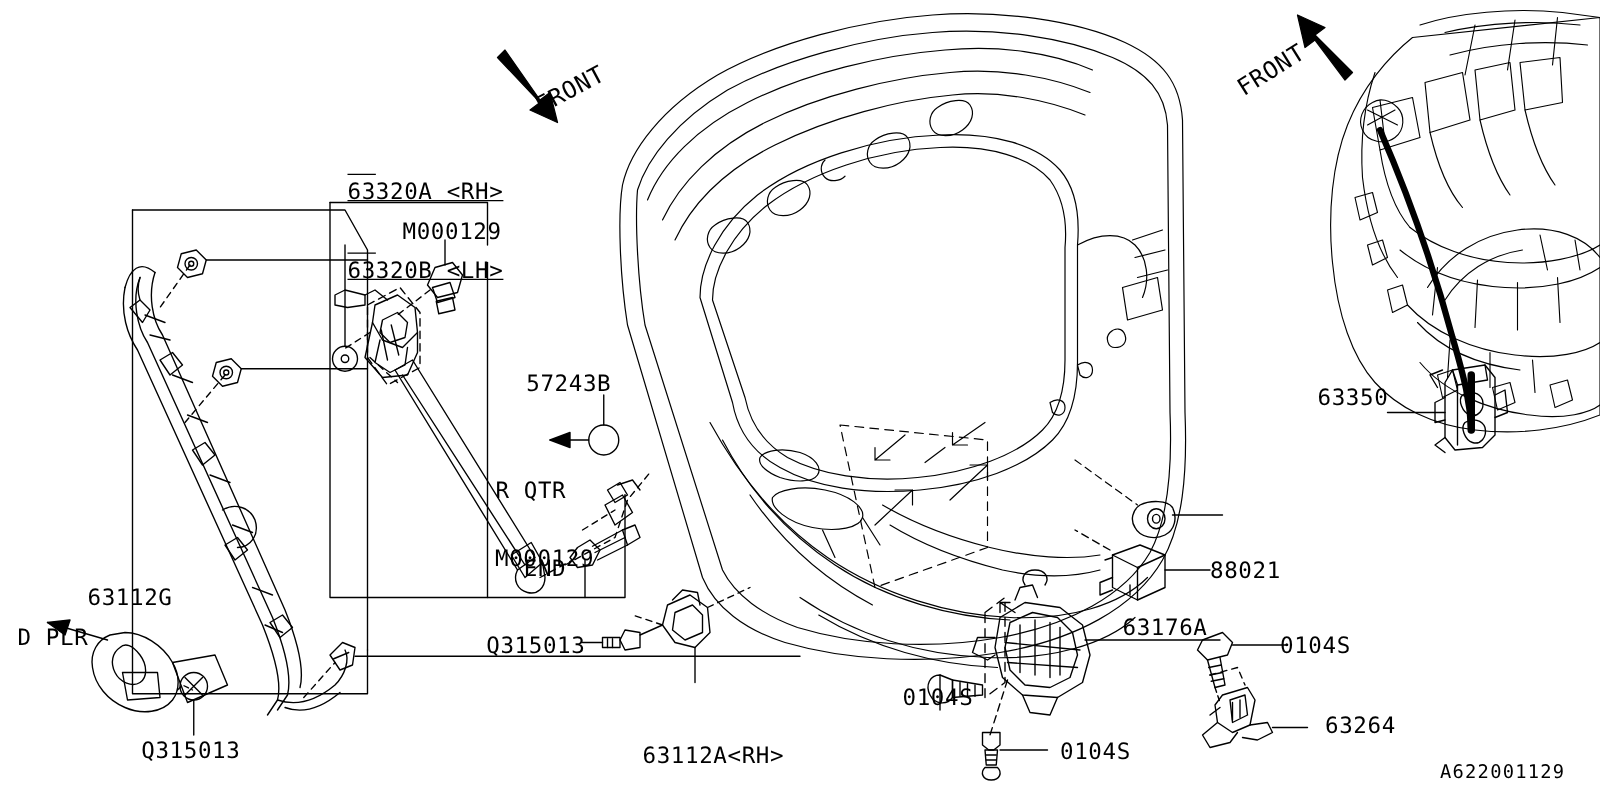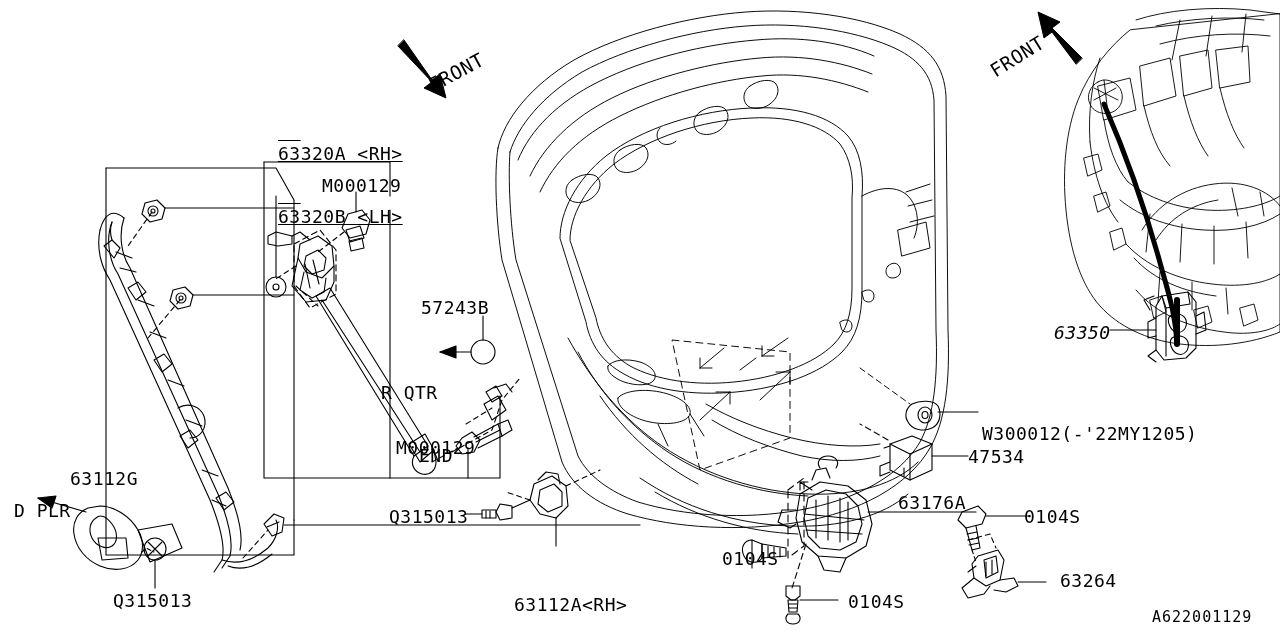--- a/index.html
+++ b/index.html
@@ -346,55 +346,54 @@
   <div>63320A &lt;RH&gt;</div>
   <div>63320B &lt;LH&gt;</div>
 </div>
 
 <div class="lbl" style="left:322px;top:175px;">M000129</div>
 
 <div class="lbl" style="left:396px;top:437px;">M000129</div>
 
 <div class="lbl" style="left:421px;top:297px;">57243B</div>
 
-<div class="lbl" style="left:381px;top:340px;">
+<div class="lbl" style="left:381px;top:340px;text-align:right;">
   <div>R QTR</div>
   <div style="padding-left:38px;">END</div>
 </div>
 
 <div class="lbl" style="left:14px;top:500px;">D PLR</div>
 
 <div class="lbl" style="left:70px;top:468px;">63112G</div>
 
 <div class="lbl" style="left:113px;top:590px;">Q315013</div>
 
 <div class="lbl" style="left:389px;top:506px;">Q315013</div>
 
 <div class="lbl" style="left:514px;top:552px;">
   <div>63112A&lt;RH&gt;</div>
   
 </div>
 
 <div class="lbl" style="left:982px;top:381px;">
-  <div>W300012(-'22MY1205)</div>
-</div>
-
-<div class="lbl" style="left:968px;top:446px;">47534</div>
+</div>
+
+<div class="lbl" style="left:968px;top:446px;">88021</div>
 
 <div class="lbl" style="left:898px;top:492px;">63176A</div>
 
 <div class="lbl" style="left:1024px;top:506px;">0104S</div>
 
 <div class="lbl" style="left:722px;top:548px;">0104S</div>
 
 <div class="lbl" style="left:848px;top:591px;">0104S</div>
 
 <div class="lbl" style="left:1060px;top:570px;">63264</div>
 
-<div class="lbl" style="left:1054px;top:322px;font-style:italic;">63350</div>
+<div class="lbl" style="left:1054px;top:308px;">63350</div>
 
 <div class="lbl big rot-l" style="left:430px;top:76px;">FRONT</div>
 
 <div class="lbl big rot-r" style="left:992px;top:62px;">FRONT</div>
 
 <div class="lbl ref" style="left:1152px;top:607px;">A622001129</div>
 
 </div>
 
 </body></html>

